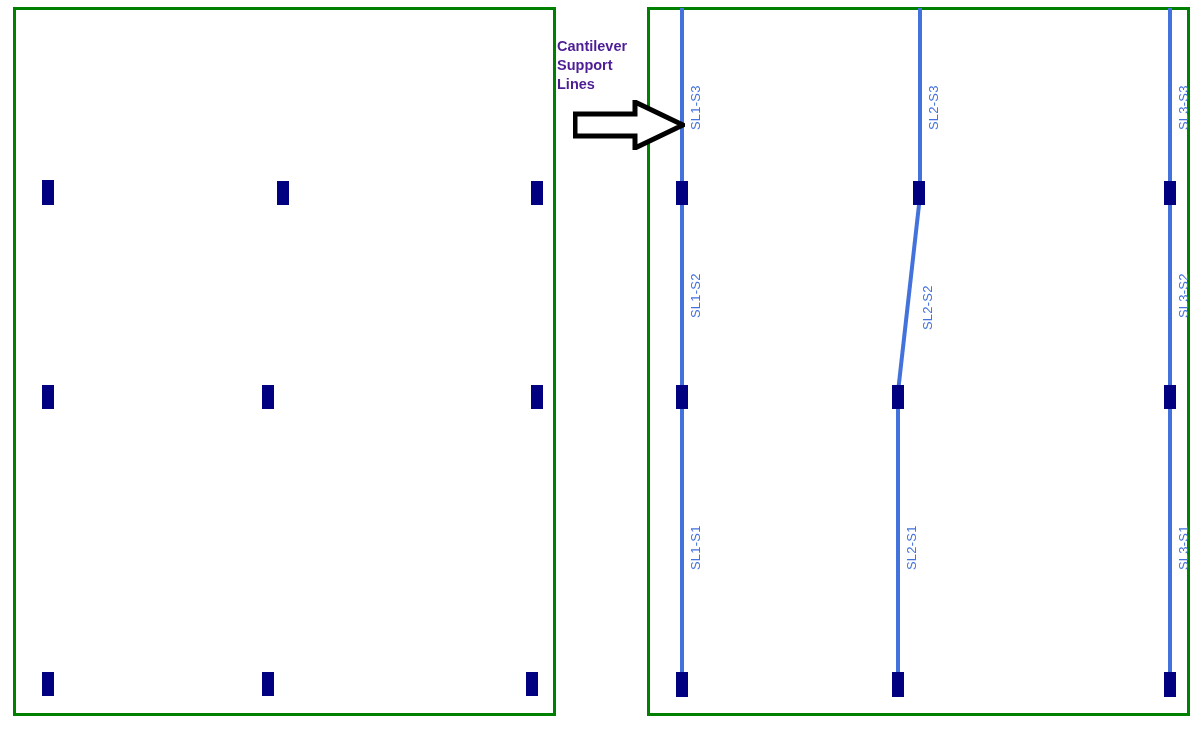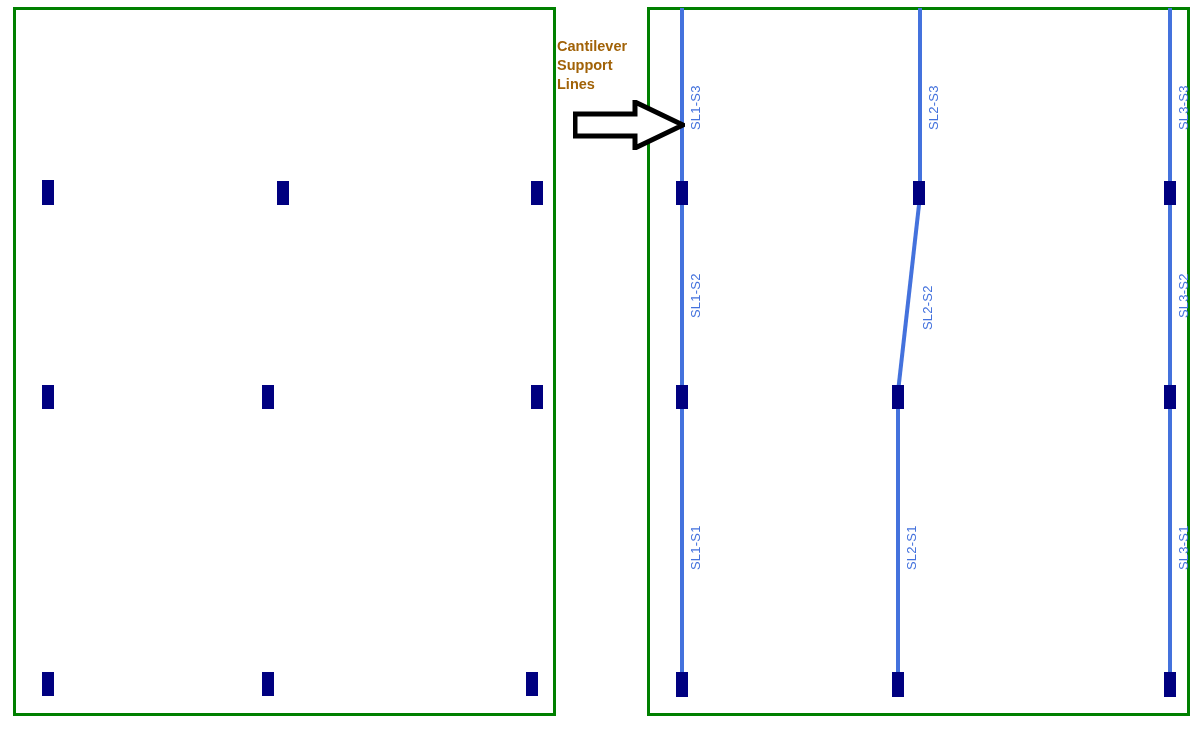--- a/index.html
+++ b/index.html
@@ -56,21 +56,21 @@
     transform-origin: 0 0;
     transform: rotate(-90deg);
   }
 
   
   #annotation-text {
     position: absolute;
     left: 557px;
     top: 37px;
     width: 95px;
-    color: #a16207;
+    color: #4c1d95;
     font-family: "Liberation Sans", sans-serif;
     font-size: 14.5px;
     font-weight: bold;
     line-height: 19px;
   }
 
   
   #annotation-arrow {
     position: absolute;
     left: 573px;

